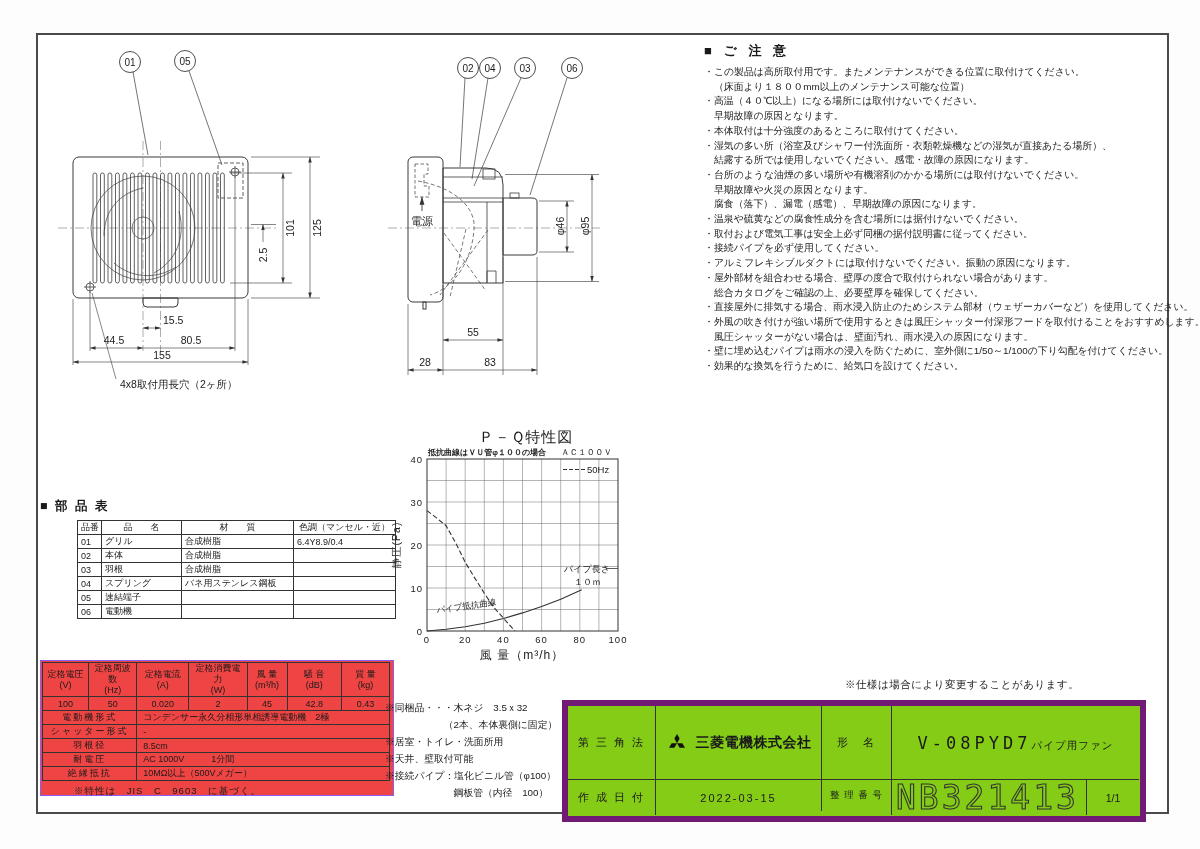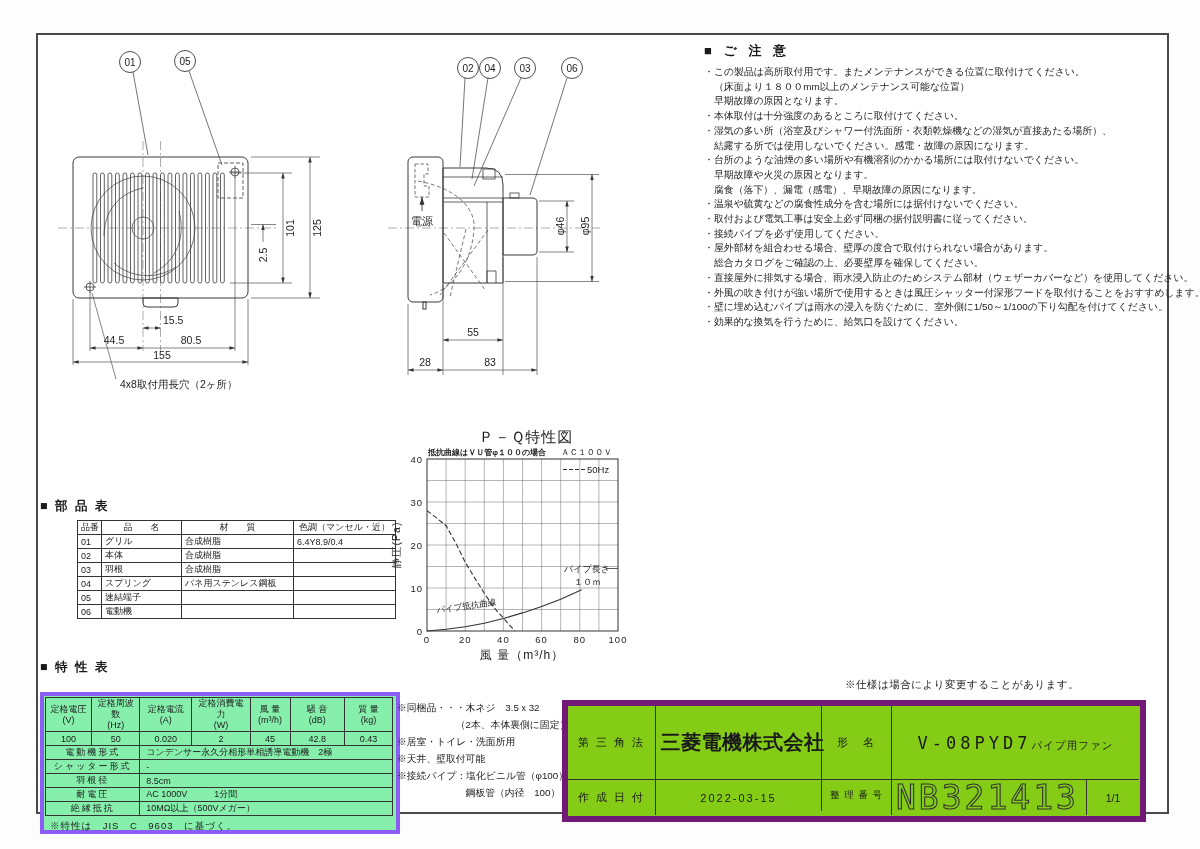--- a/index.html
+++ b/index.html
@@ -16,38 +16,38 @@
   
   .parts{position:absolute;left:40px;top:498px;width:330px;}
   .blk-ttl{font-size:12.5px;font-weight:bold;letter-spacing:2px;margin-bottom:5px;}
   table{border-collapse:collapse;}
   .parts table{width:318px;table-layout:fixed;margin-left:37px;}
   .parts th,.parts td{border:1px solid #333;font-size:9px;padding:0 3px;height:12px;font-weight:normal;white-space:nowrap;overflow:hidden;}
   .parts th{text-align:center;}
   .parts td{text-align:left;}
   
   .specttl{position:absolute;left:40px;top:659px;}
-  .specbox{position:absolute;left:40px;top:692px;width:352px;height:134px;border:4px solid #8b5cf6;background:#86efac;}
+  .specbox{position:absolute;left:40px;top:660px;width:352px;height:134px;border:1px solid #8b5cf6;background:#ef4444;}
   .specbox table{width:348px;table-layout:fixed;margin:1px;}
   .specbox th,.specbox td{border:1px solid #333;font-size:9px;padding:0 2px;font-weight:normal;white-space:pre-line;overflow:hidden;}
   .specbox th{text-align:center;height:25px;line-height:11px;}
   .specbox td{height:13px;text-align:center;white-space:nowrap;}
   .specbox td.lbl{letter-spacing:2px;}
   .specbox td.val{text-align:left;padding-left:6px;}
-  .spec-foot{font-size:9.5px;padding:3px 2px 0 6px;letter-spacing:1px;}
+  .spec-foot{font-size:9.5px;padding:3px 2px 0 6px;letter-spacing:1px;margin-left:27px;}
   
-  .pkg{position:absolute;left:397px;top:699px;width:200px;}
+  .pkg{position:absolute;left:385px;top:699px;width:200px;}
   .pkg .ln{font-size:9.8px;line-height:17px;white-space:pre;}
   
   .specnote{position:absolute;left:845px;top:678px;font-size:10.5px;letter-spacing:0.5px;}
   .tb{position:absolute;left:562px;top:700px;width:572px;height:110px;border:6px solid #701a75;background:#84cc16;}
   .cell{position:absolute;box-sizing:border-box;display:flex;align-items:center;justify-content:center;}
   .bl{border-left:1px solid #333;} .bt{border-top:1px solid #333;}
   .lab{font-size:11px;letter-spacing:2px;}
-  .company{font-size:20px;font-weight:bold;letter-spacing:0.5px;white-space:nowrap;}
+  .company{font-size:14px;font-weight:bold;letter-spacing:0.5px;white-space:nowrap;}
   .model-wrap{}
   .model{font-size:17px;letter-spacing:4px;font-family:"DejaVu Sans Mono",monospace;}
   .product{font-size:10.5px;margin-top:6px;letter-spacing:1px;}
   .regno{font-family:"DejaVu Sans Mono",monospace;font-size:33px;letter-spacing:3px;color:#444;
          -webkit-text-fill-color:transparent;-webkit-text-stroke:1.1px #333;justify-content:flex-start;padding-left:4px;}
   .pg{font-size:10.5px;}
   .logo{margin-right:8px;}
 </style>
 </head>
 <body>
@@ -218,34 +218,37 @@
       <text transform="translate(528,193) rotate(-90)" text-anchor="middle">φ46</text>
       <text transform="translate(553,193) rotate(-90)" text-anchor="middle">φ95</text>
     </g>
   </g>
 </svg>
 
 <div class="cautions">
   <div class="ttl">■ ご 注 意</div>
   <div class="ln">・この製品は高所取付用です。またメンテナンスができる位置に取付けてください。</div>
   <div class="ln">　（床面より１８００mm以上のメンテナンス可能な位置）</div>
+  <div class="ln">・高温（４０℃以上）になる場所には取付けないでください。</div>
   <div class="ln">　早期故障の原因となります。</div>
   <div class="ln">・本体取付は十分強度のあるところに取付けてください。</div>
   <div class="ln">・湿気の多い所（浴室及びシャワー付洗面所・衣類乾燥機などの湿気が直接あたる場所）、</div>
   <div class="ln">　結露する所では使用しないでください。感電・故障の原因になります。</div>
   <div class="ln">・台所のような油煙の多い場所や有機溶剤のかかる場所には取付けないでください。</div>
   <div class="ln">　早期故障や火災の原因となります。</div>
   <div class="ln">　腐食（落下）、漏電（感電）、早期故障の原因になります。</div>
   <div class="ln">・温泉や硫黄などの腐食性成分を含む場所には据付けないでください。</div>
   <div class="ln">・取付および電気工事は安全上必ず同梱の据付説明書に従ってください。</div>
   <div class="ln">・接続パイプを必ず使用してください。</div>
+  <div class="ln">・アルミフレキシブルダクトには取付けないでください。振動の原因になります。</div>
   <div class="ln">・屋外部材を組合わせる場合、壁厚の度合で取付けられない場合があります。</div>
   <div class="ln">　総合カタログをご確認の上、必要壁厚を確保してください。</div>
   <div class="ln">・直接屋外に排気する場合、雨水浸入防止のためシステム部材（ウェザーカバーなど）を使用してください。</div>
   <div class="ln">・外風の吹き付けが強い場所で使用するときは風圧シャッター付深形フードを取付けることをおすすめします。</div>
+  <div class="ln">　風圧シャッターがない場合は、壁面汚れ、雨水浸入の原因になります。</div>
   <div class="ln">・壁に埋め込むパイプは雨水の浸入を防ぐために、室外側に1/50～1/100の下り勾配を付けてください。</div>
   <div class="ln">・効果的な換気を行うために、給気口を設けてください。</div>
 </div>
 
 <svg id="pq" style="position:absolute;left:380px;top:424px;" width="300" height="248" viewBox="0 0 300 248">
   <text x="146" y="18" font-size="15" text-anchor="middle" letter-spacing="1">Ｐ－Ｑ特性図</text>
   <text x="48" y="31" font-size="8" font-weight="bold">抵抗曲線はＶＵ管φ１００の場合</text>
   <text x="181" y="31" font-size="8.5">ＡＣ１００Ｖ</text>
   <g id="pq-grid" stroke="#6a6a6a" stroke-width="0.5">
       <line x1="66.1" y1="207" x2="66.1" y2="35"></line>

